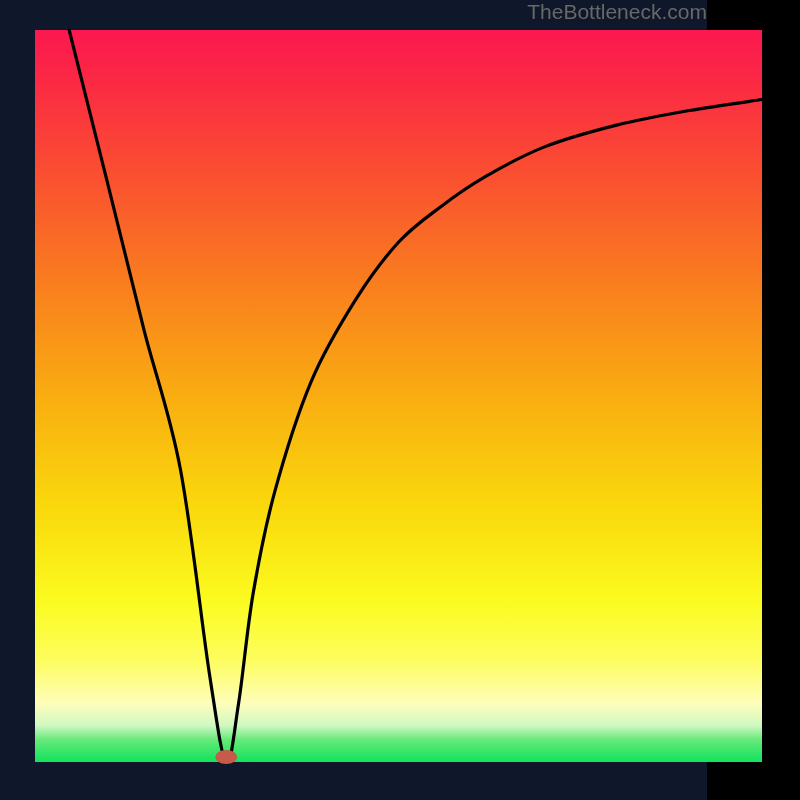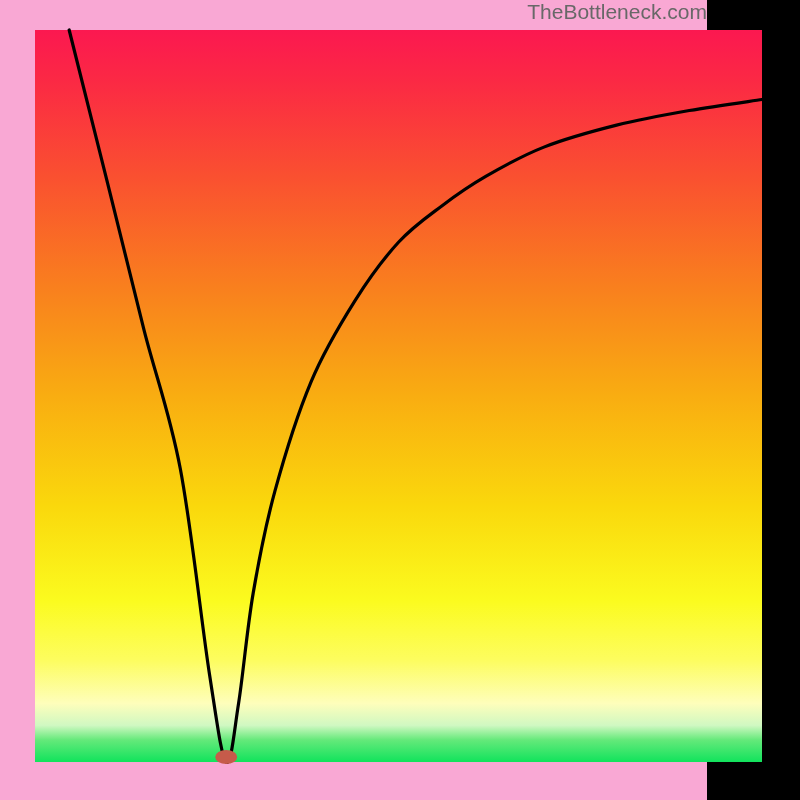--- a/index.html
+++ b/index.html
@@ -8,21 +8,21 @@
     width: 800px;
     height: 800px;
     overflow: hidden;
     background: #000000;
     font-family: Arial, Helvetica, sans-serif;
   }
   .frame {
     position: relative;
     width: 707px;
     height: 800px;
-    background: #f9a8d4;
+    background: #0f172a;
   }
   .watermark {
     position: absolute;
     right: 0px;
     top: 0px;
     font-size: 21px;
     font-weight: 400;
     color: #686868;
     letter-spacing: 0px;
     text-align: right;

